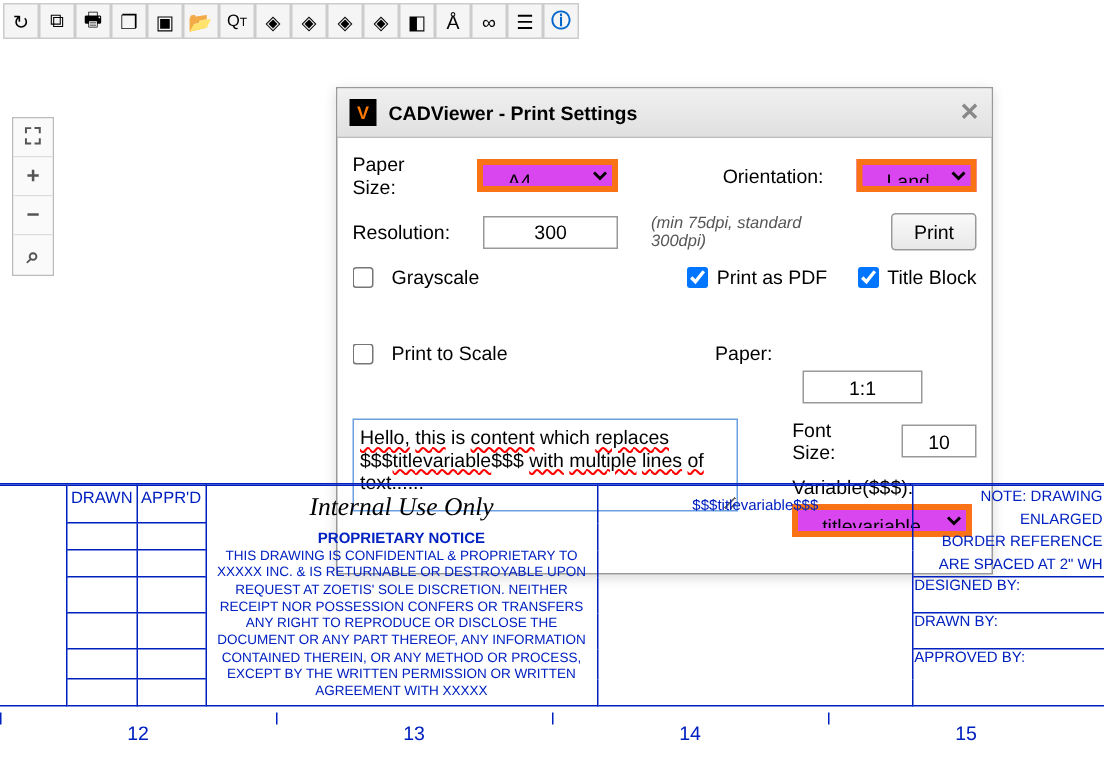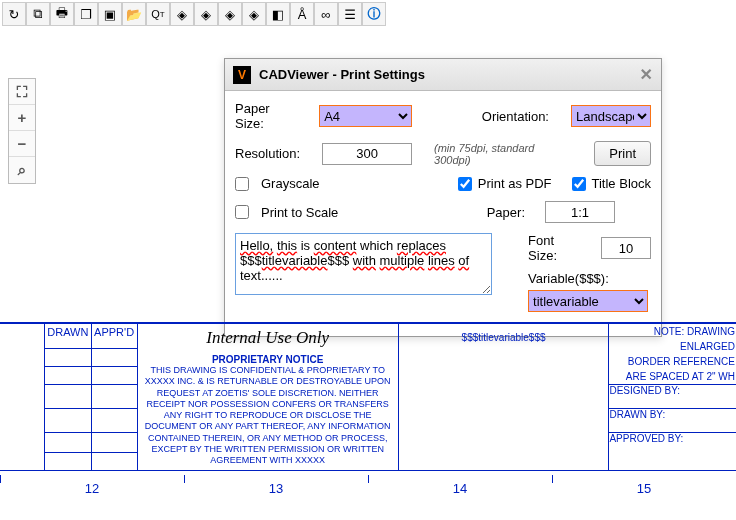--- a/index.html
+++ b/index.html
@@ -16,21 +16,21 @@
 
 
 .dialog { position: absolute; left: 224px; top: 58px; width: 438px; background: #fff; border: 1px solid #999; box-shadow: 0 2px 8px rgba(0,0,0,0.15); }
 .dialog-title { background: linear-gradient(#f0f0f0, #e0e0e0); border-bottom: 1px solid #bbb; padding: 6px 8px; display: flex; align-items: center; gap: 8px; font-weight: bold; font-size: 13px; }
 .dialog-title .logo { width: 18px; height: 18px; background: #000; display: flex; align-items: center; justify-content: center; }
 .dialog-title .logo span { color: #ff7a00; font-weight: bold; font-size: 12px; }
 .dialog-title .close { margin-left: auto; color: #888; cursor: pointer; font-size: 16px; }
 .dialog-body { padding: 10px 10px 14px 10px; }
 .row { display: flex; align-items: center; margin-bottom: 10px; gap: 22px; }
 .row label { font-size: 13px; }
-.sel { border: 1px solid #f97316; padding: 2px 0; font-size: 13px; background: #c4b5fd; height: 22px; }
+.sel { border: 4px solid #f97316; padding: 2px 12px; font-size: 13px; background: #d946ef; height: 22px; }
 .txt-in { border: 1px solid #999; padding: 2px 4px; font-size: 13px; text-align: center; height: 22px; }
 .hint { font-style: italic; font-size: 11px; color: #555; }
 .btn { border: 1px solid #999; background: linear-gradient(#fafafa,#e8e8e8); border-radius: 3px; padding: 4px 14px; font-size: 13px; cursor: pointer; }
 .chk-row { display: flex; align-items: center; gap: 6px; }
 .chk { width: 14px; height: 14px; }
 .textarea { width: 272px; height: 62px; border: 1px solid #6aa0e0; padding: 4px; font-size: 13px; font-family: Liberation Sans, sans-serif; resize: both; overflow: auto; }
 .textarea .under-red { text-decoration: underline wavy red; }
 
 
 .drawing { position: absolute; left: -4px; top: 322px; width: 744px; border-top: 1px solid #0020c0; }
@@ -119,21 +119,21 @@
           <label>Title Block</label>
         </div>
     </div>
     <div class="row" style="gap:20px">
       <div class="chk-row">
           <input type="checkbox" class="chk" style="">
           <label style="margin-left:6px">Print to Scale</label>
         </div>
       <div style="flex:1"></div>
       <label>Paper:</label>
-      <input class="txt-in" style="width: 70px;" value="1:1">
+      <input class="txt-in" style="width: 80px; margin-top: 45px;" value="1:1">
       <div style="width:16px"></div>
     </div>
     <div class="row" style="align-items:flex-start">
       <div class="textarea" contenteditable="true" style=""><span class="under-red">Hello,</span> <span class="under-red">this</span> is <span class="under-red">content</span> which <span class="under-red">replaces</span> $$$<span class="under-red">titlevariable</span>$$$ <span class="under-red">with</span> <span class="under-red">multiple</span> <span class="under-red">lines</span> <span class="under-red">of</span> text......</div>
       <div style="flex:1; padding-left:14px">
         <div class="row" style="margin-bottom:8px">
             <label>Font Size:</label>
             <div style="flex:1"></div>
             <input class="txt-in" style="width: 50px;" value="10">
           </div>

